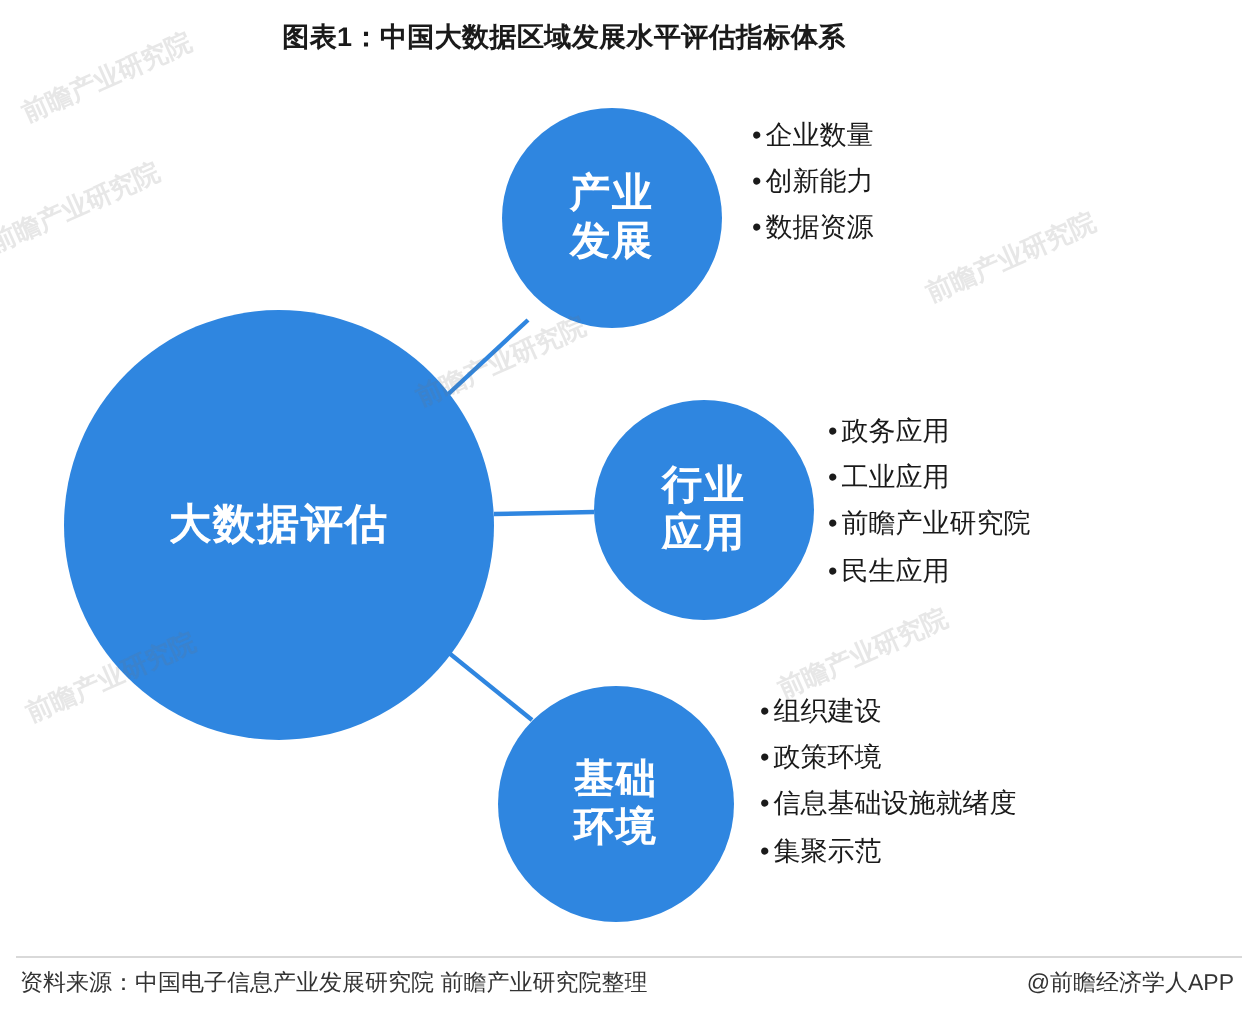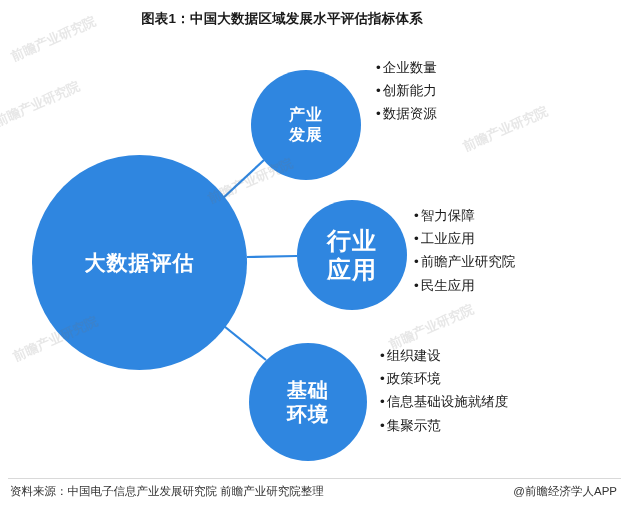--- a/index.html
+++ b/index.html
@@ -83,32 +83,32 @@
   #c-main {
     left: 32px;
     top: 155px;
     width: 215px;
     height: 215px;
     font-size: 21px;
     letter-spacing: 1px;
   }
   #c-ind {
     left: 251px;
-    top: 70px;
+    top: 54px;
     width: 110px;
     height: 110px;
-    font-size: 16px;
+    font-size: 20px;
     letter-spacing: 1px;
   }
   #c-app {
     left: 297px;
     top: 200px;
     width: 110px;
     height: 110px;
-    font-size: 24px;
+    font-size: 20px;
     letter-spacing: 1px;
   }
   #c-base {
     left: 249px;
     top: 343px;
     width: 118px;
     height: 118px;
     font-size: 20px;
     letter-spacing: 1px;
   }
@@ -173,21 +173,21 @@
     <div>数据资源</div>
   </div>
 
   <div class="circle" id="c-app">
     <div>
       <span>行业</span>
       <span>应用</span>
     </div>
   </div>
   <div class="bullets" id="b-app">
-    <div>智力保障</div>
+    <div>政务应用</div>
     <div>工业应用</div>
     <div>前瞻产业研究院</div>
     <div>民生应用</div>
   </div>
 
   <div class="circle" id="c-base">
     <div>
       <span>基础</span>
       <span>环境</span>
     </div>

